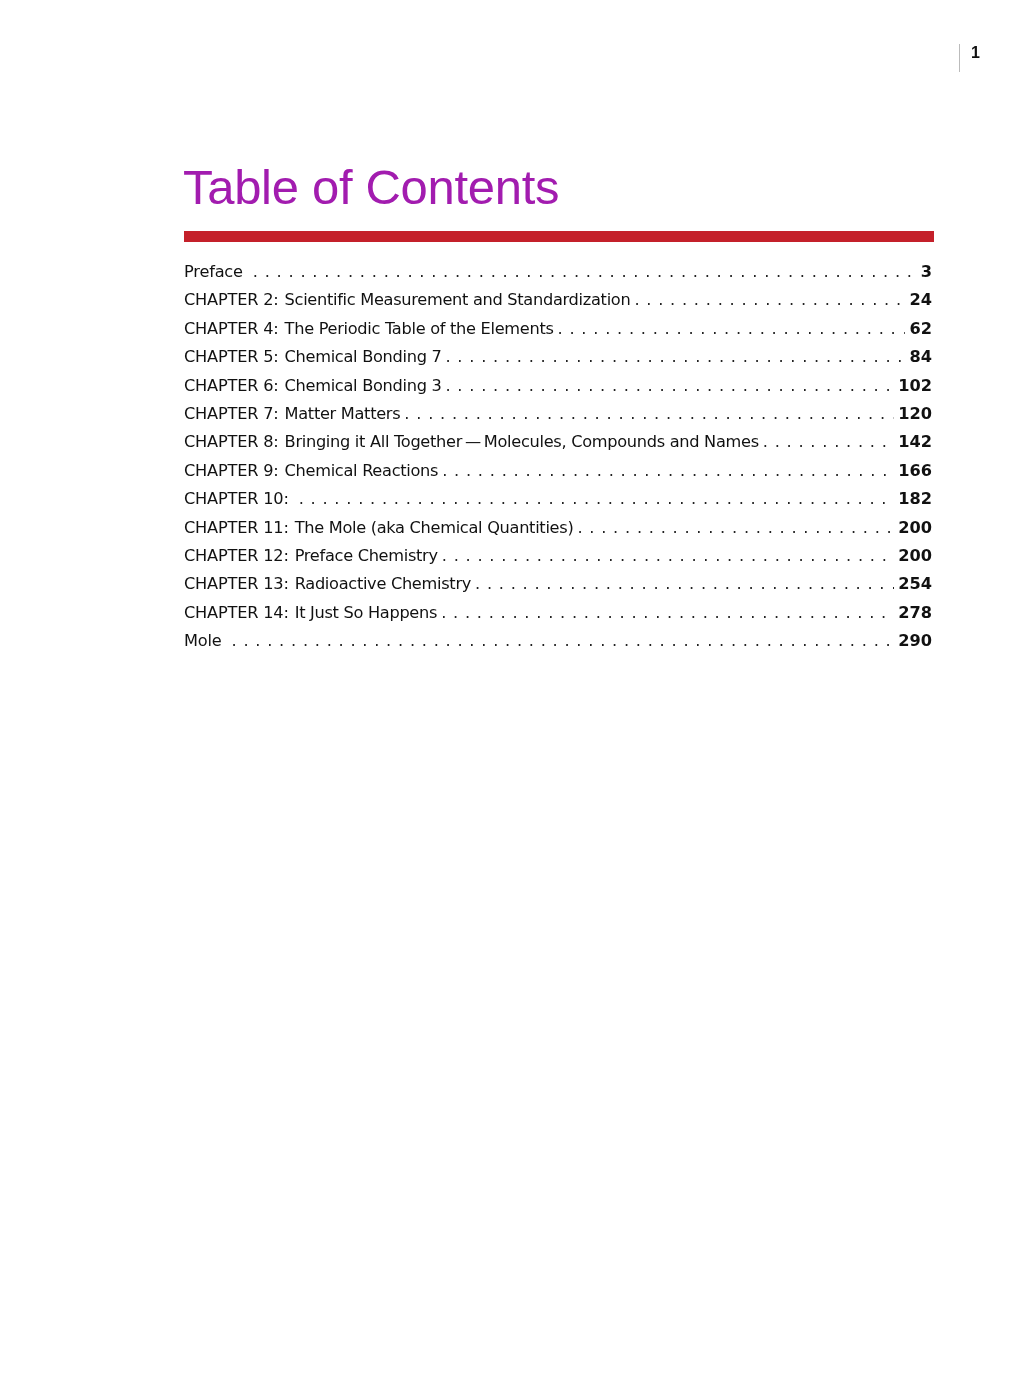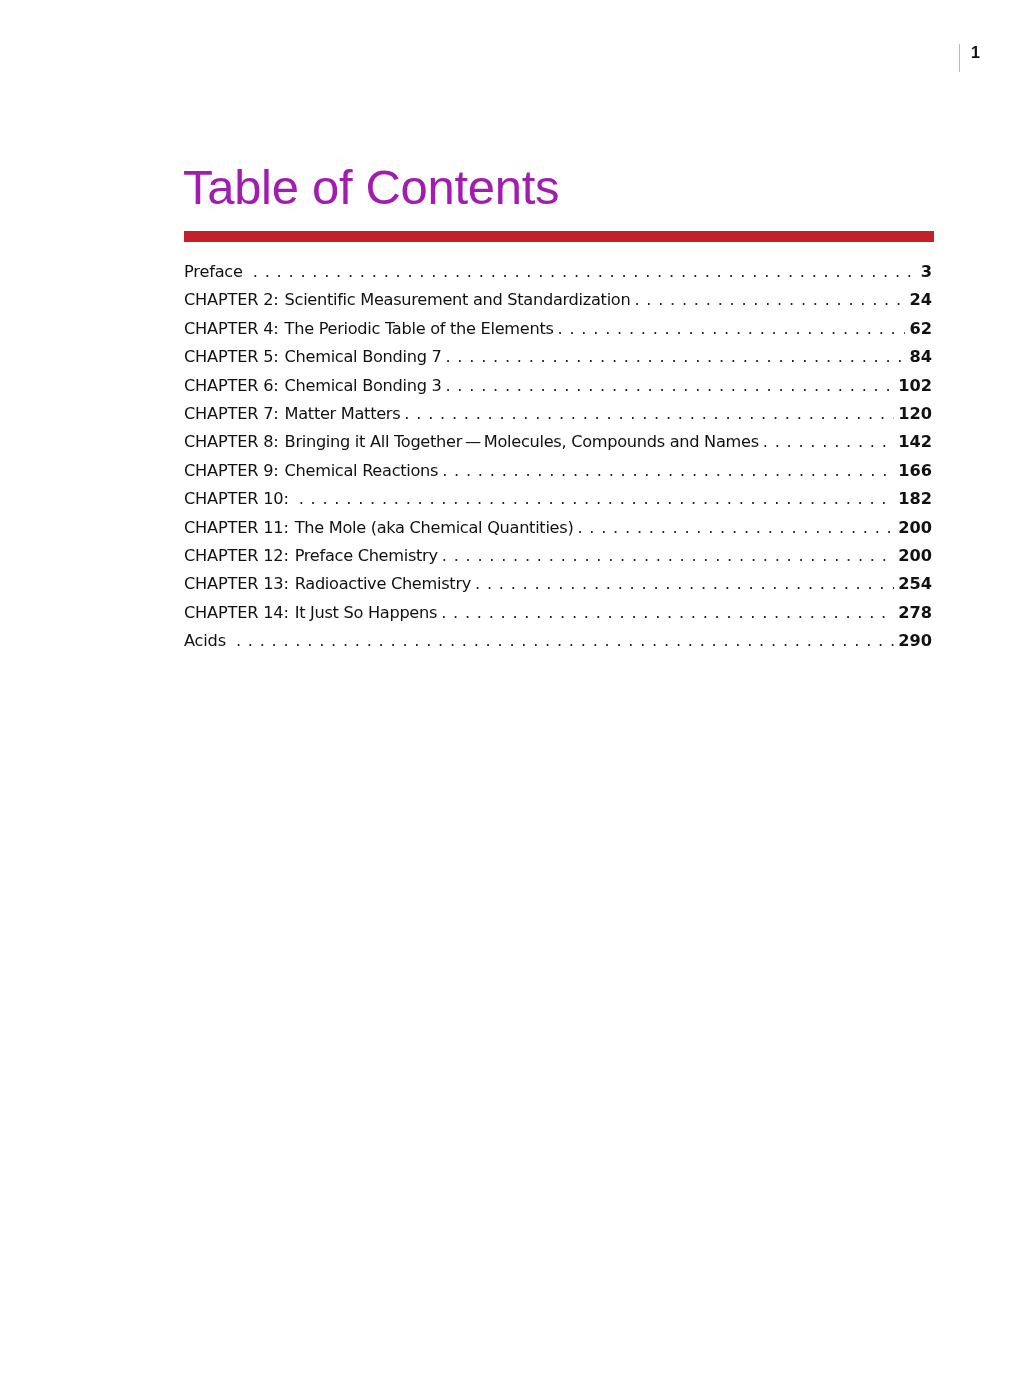--- a/index.html
+++ b/index.html
@@ -97,18 +97,18 @@
       <span class="toc-dots"></span>
       <span class="toc-page">254</span>
     </li>
   <li class="toc-row">
       <span class="toc-label">CHAPTER 14:</span>
       <span class="toc-title">It Just So Happens</span>
       <span class="toc-dots"></span>
       <span class="toc-page">278</span>
     </li>
   <li class="toc-row">
-      <span class="toc-label">Acids</span>
+      <span class="toc-label">Mole</span>
       <span class="toc-title"></span>
       <span class="toc-dots"></span>
       <span class="toc-page">290</span>
     </li>
 </ul>
 
 </body></html>

